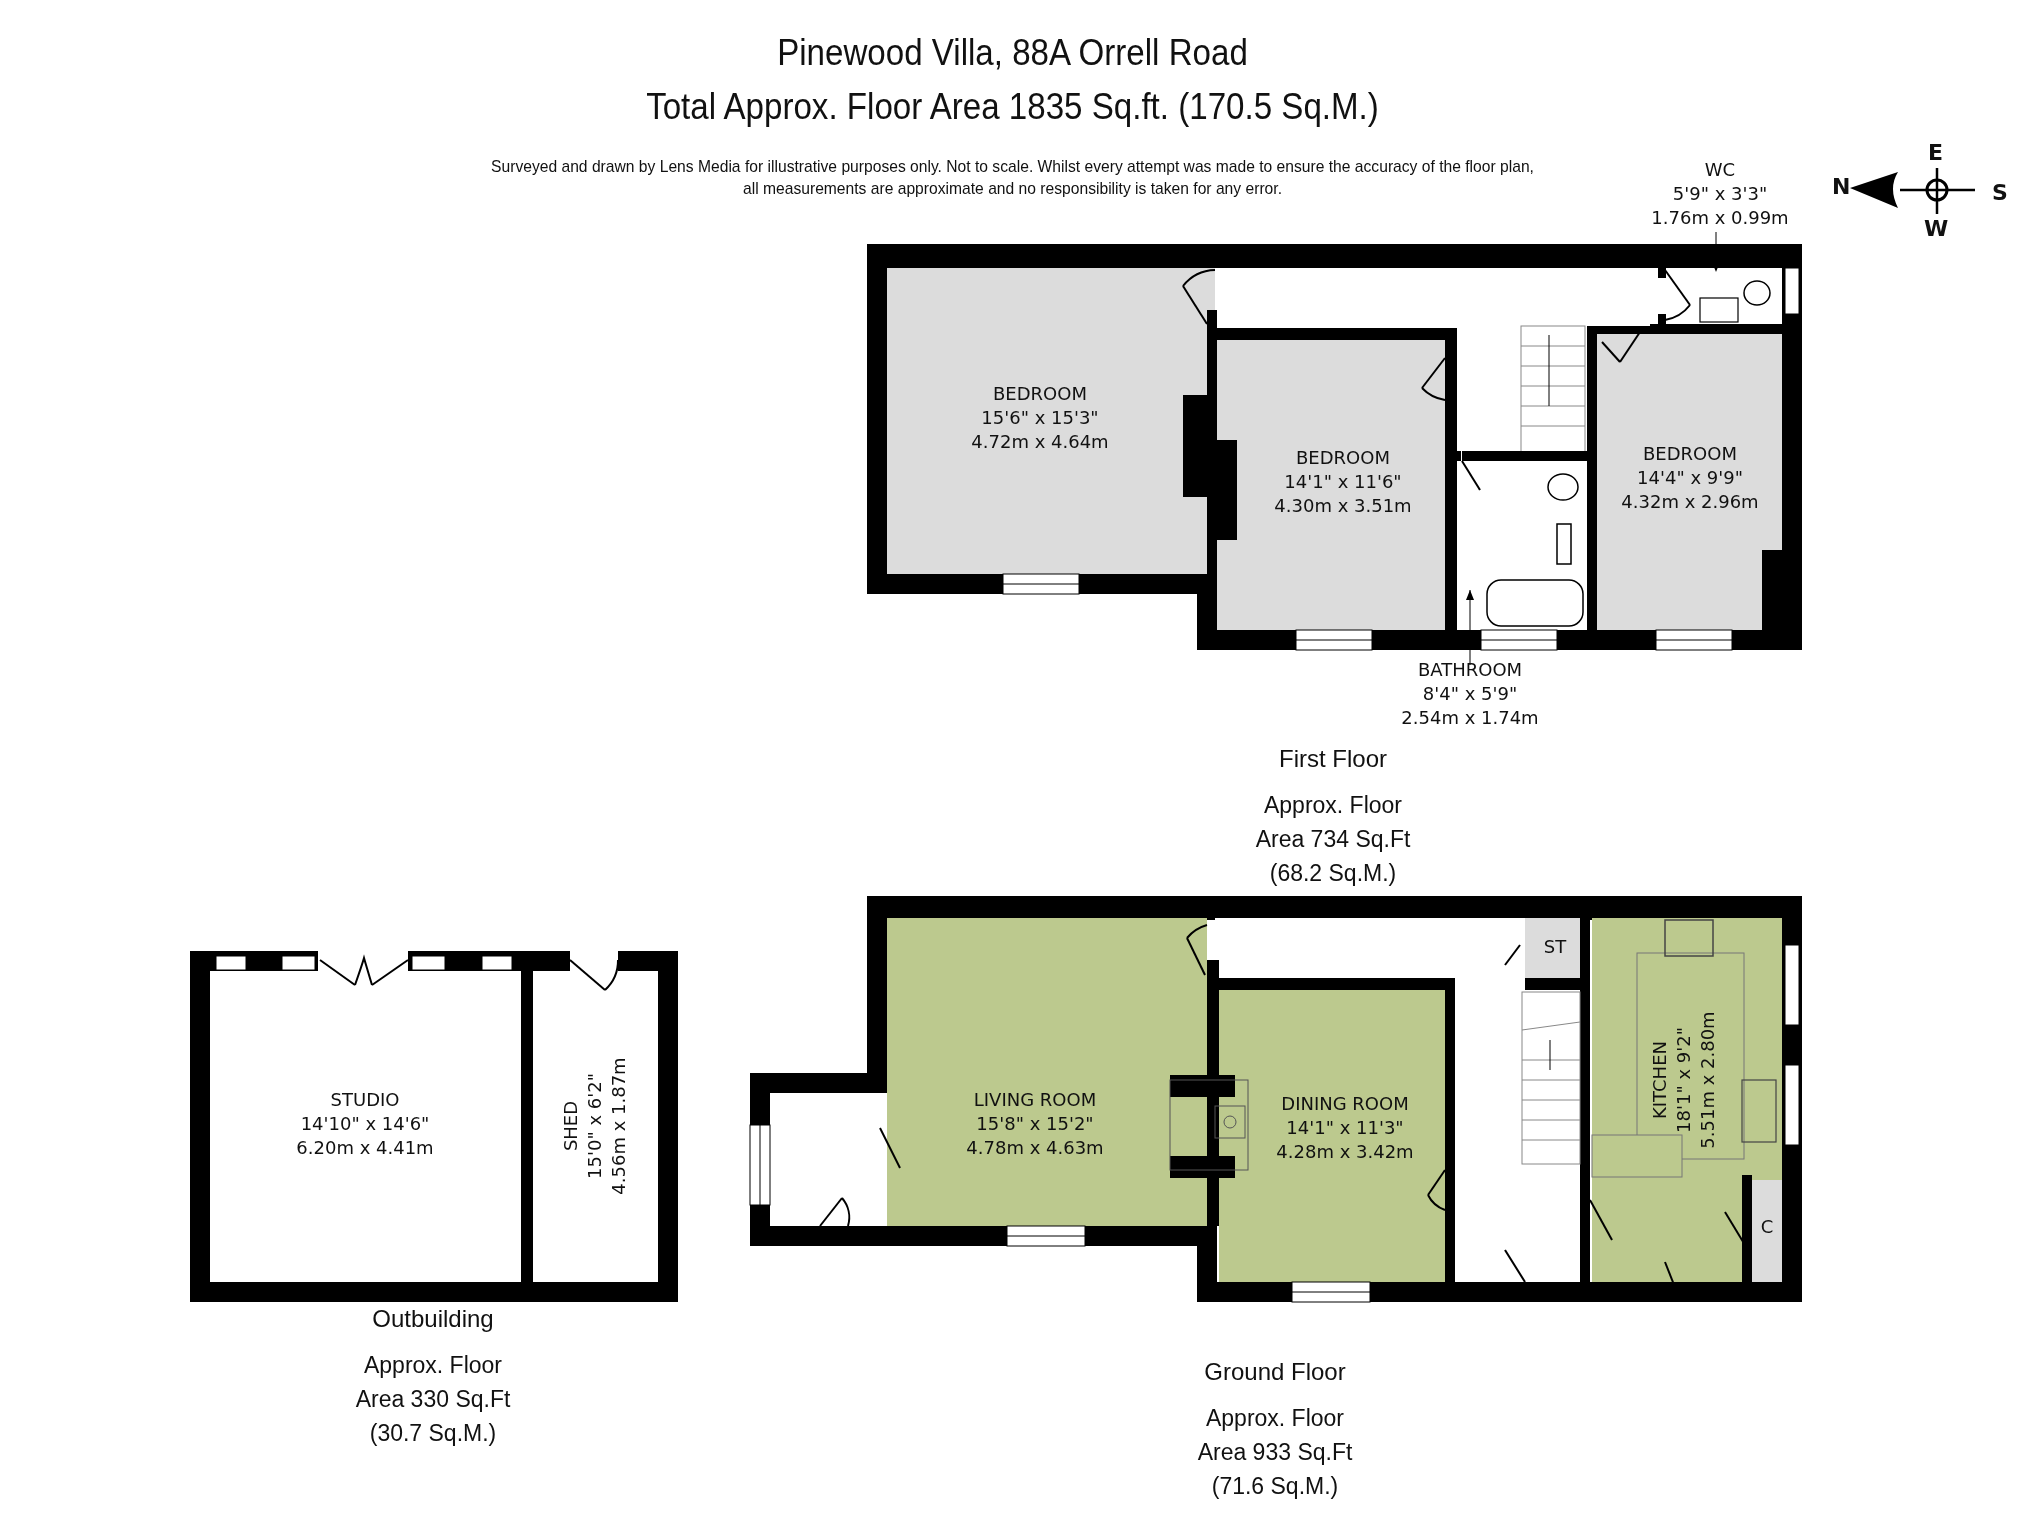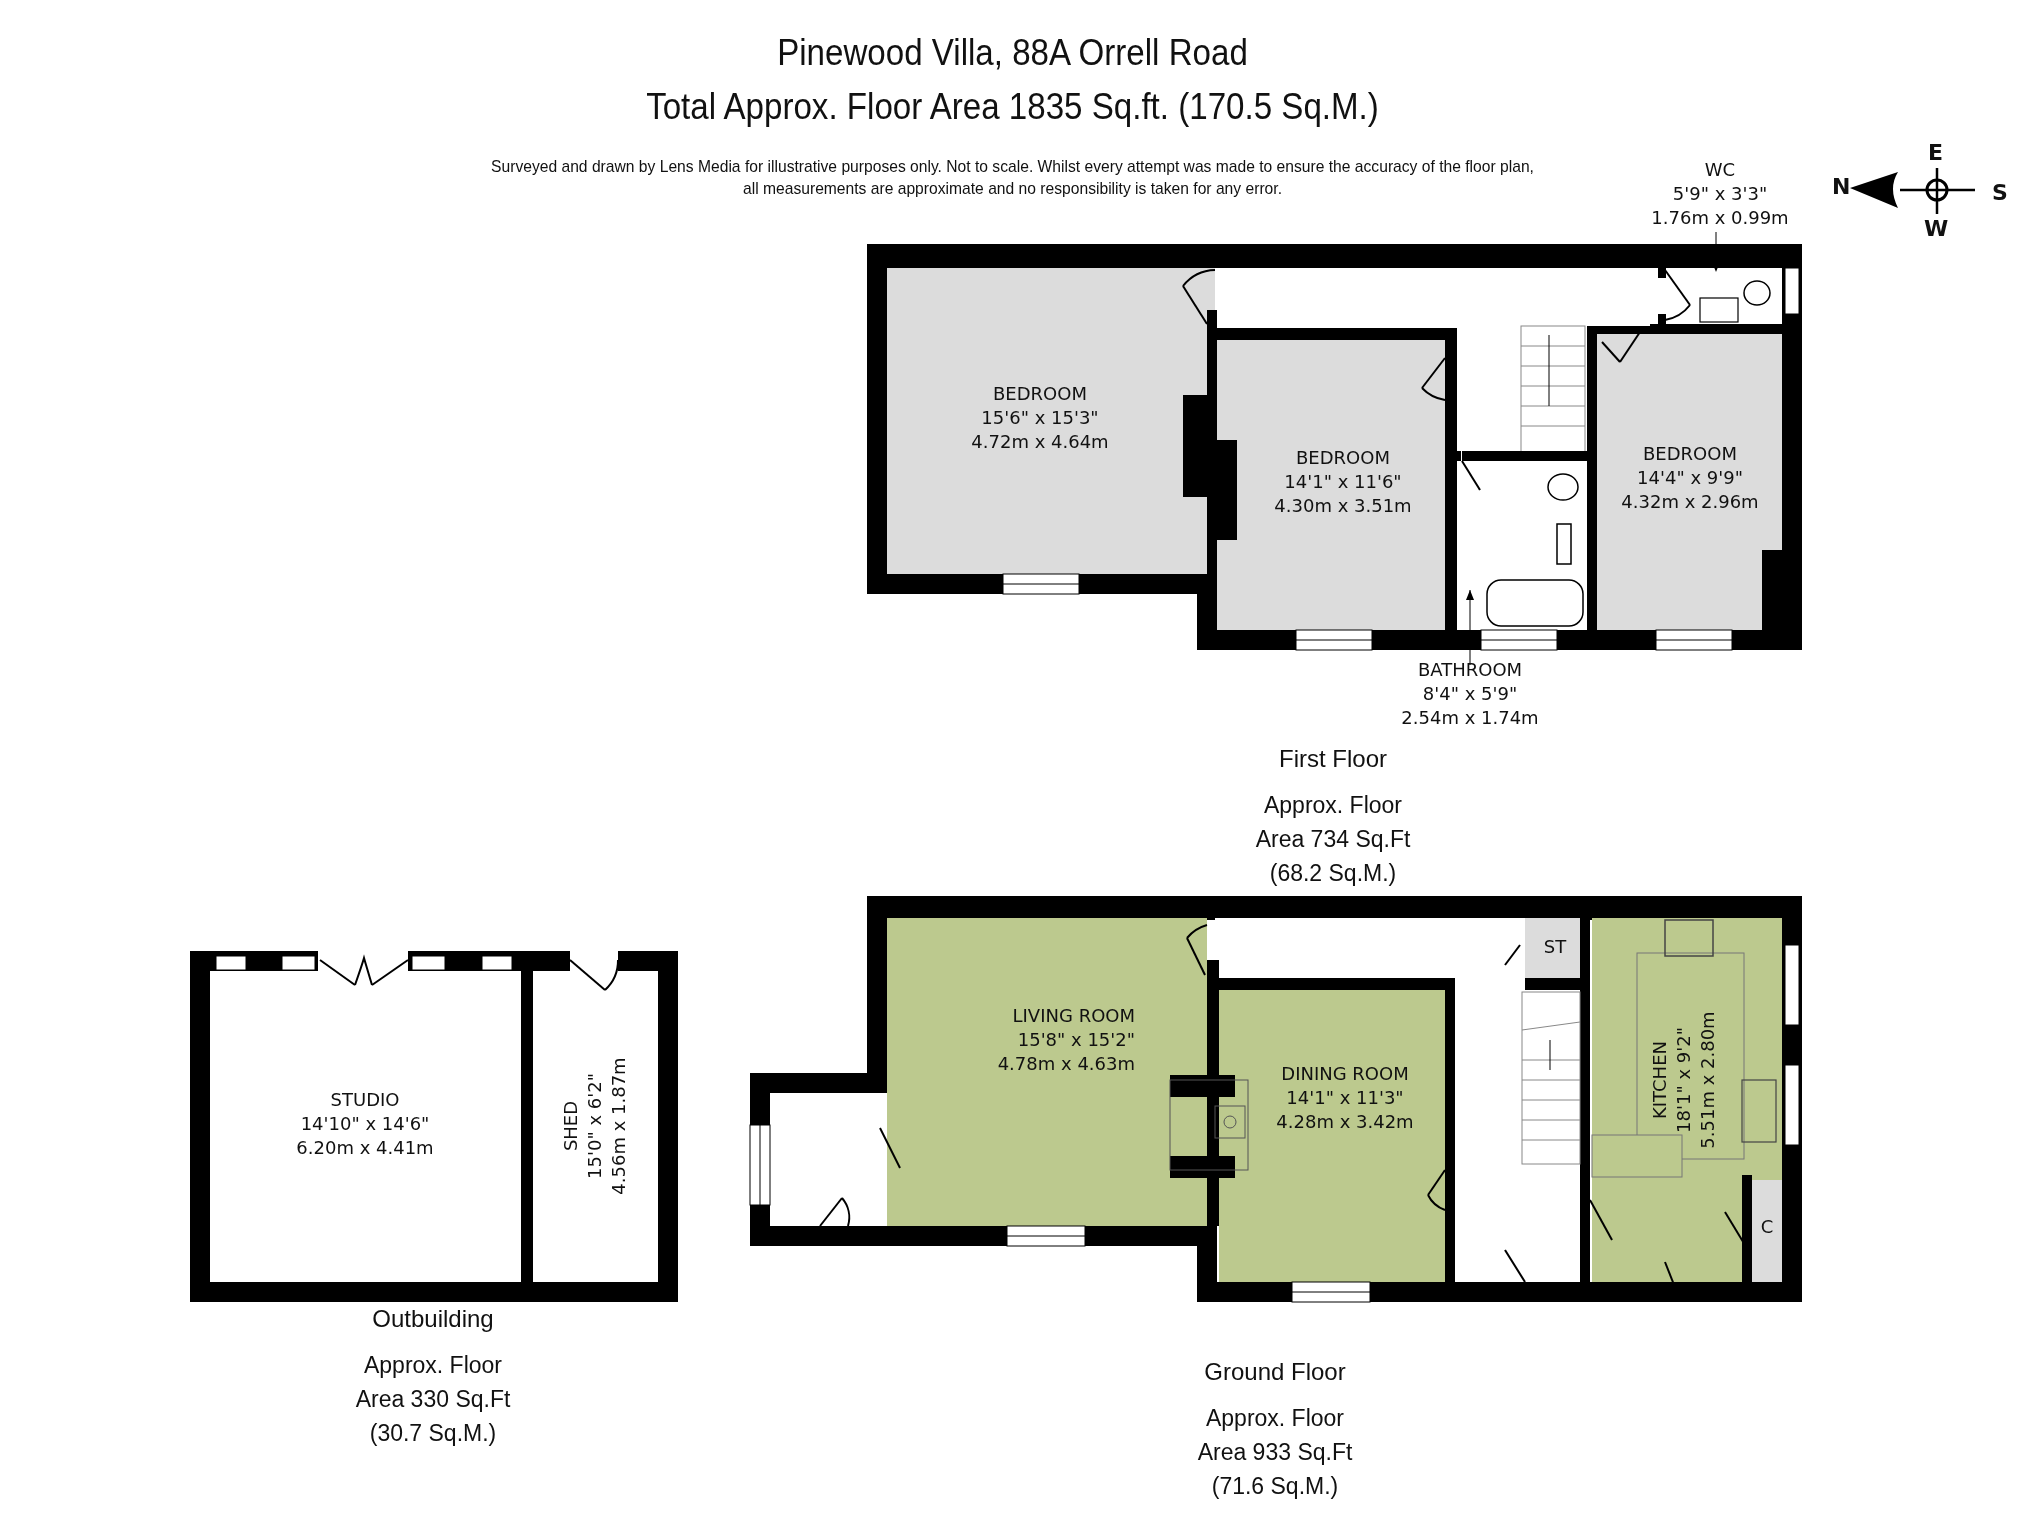--- a/index.html
+++ b/index.html
@@ -249,26 +249,26 @@
   <div>BATHROOM</div>
   <div>8'4" x 5'9"</div>
   <div>2.54m x 1.74m</div>
 </div>
 <div class="room" style="left:1620px;top:158px;width:200px;">
   <div>WC</div>
   <div>5'9" x 3'3"</div>
   <div>1.76m x 0.99m</div>
 </div>
 
-<div class="room" style="left:935px;top:1004px;width:200px;text-align:right;">
+<div class="room" style="left:935px;top:1088px;width:200px;">
   <div>LIVING ROOM</div>
   <div>15'8" x 15'2"</div>
   <div>4.78m x 4.63m</div>
 </div>
-<div class="room" style="left:1245px;top:1062px;width:200px;text-align:center;">
+<div class="room" style="left:1245px;top:1092px;width:200px;text-align:center;">
   <div>DINING ROOM</div>
   <div>14'1" x 11'3"</div>
   <div>4.28m x 3.42m</div>
 </div>
 <div class="room vert" style="left:1594px;top:1044px;width:180px;">
   <div>KITCHEN</div>
   <div>18'1" x 9'2"</div>
   <div>5.51m x 2.80m</div>
 </div>
 <div class="room" style="left:1530px;top:935px;width:50px;">

